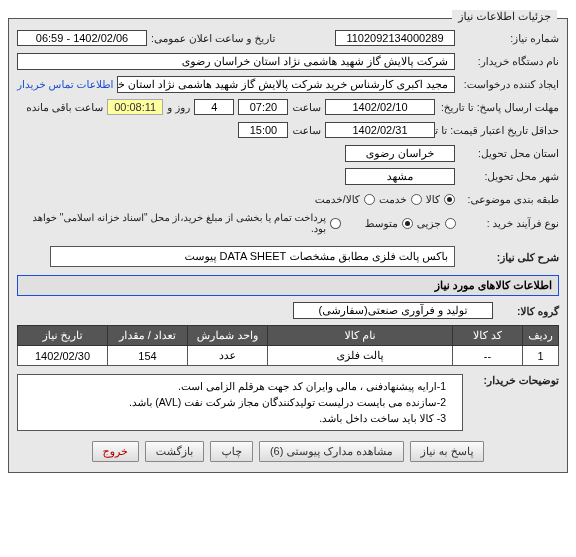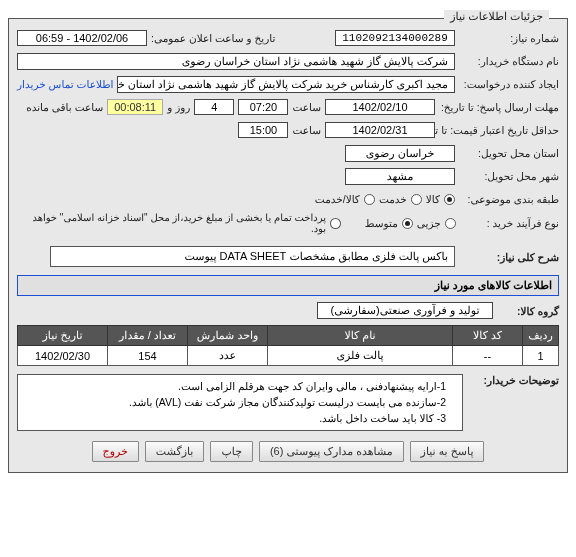--- a/index.html
+++ b/index.html
@@ -15,21 +15,21 @@
   .panel {
     border: 1px solid #555;
     background: #e8e8e8;
     padding: 6px 8px 10px 8px;
     position: relative;
     margin-top: 10px;
   }
   .panel-title {
     position: absolute;
     top: -9px;
-    right: 18px;
+    right: 10px;
     background: #e8e8e8;
     padding: 0 6px;
     color: #222;
     font-size: 11px;
   }
   .row {
     display: flex;
     align-items: center;
     margin: 3px 0;
     min-height: 20px;
@@ -46,21 +46,21 @@
     background: #fff;
     border: 1px solid #444;
     padding: 1px 4px;
     min-height: 16px;
     font-size: 11px;
     text-align: center;
     overflow: hidden;
     white-space: nowrap;
   }
   .val-wide { flex: 1; text-align: right; padding-right: 6px; }
-  .val-num { width: 120px; font-family: Liberation Mono, monospace; }
+  .val-num { width: 120px; }
   .val-date { width: 110px; }
   .val-time { width: 50px; }
   .val-sm { width: 40px; }
   .val-city { width: 110px; }
   .link {
     color: #1a4fd6;
     cursor: pointer;
     font-size: 10.5px;
     white-space: nowrap;
   }
@@ -233,21 +233,21 @@
 
   <div class="row">
     <span class="lbl lbl-w" style="font-weight:bold">شرح کلی نیاز:</span>
     <div class="desc-box" style="flex:1;margin-top:0">باکس پالت فلزی مطابق مشخصات DATA SHEET پیوست</div>
   </div>
 
   <div class="section-head">اطلاعات کالاهای مورد نیاز</div>
 
   <div class="goods-row">
     <span class="lbl" style="font-weight:bold;width:60px">گروه کالا:</span>
-    <span class="val" style="width:176px">تولید و فرآوری صنعتی(سفارشی)</span>
+    <span class="val" style="width:200px">تولید و فرآوری صنعتی(سفارشی)</span>
   </div>
 
   <table class="items">
     <thead>
       <tr>
         <th>ردیف</th>
         <th>کد کالا</th>
         <th>نام کالا</th>
         <th>واحد شمارش</th>
         <th>تعداد / مقدار</th>

